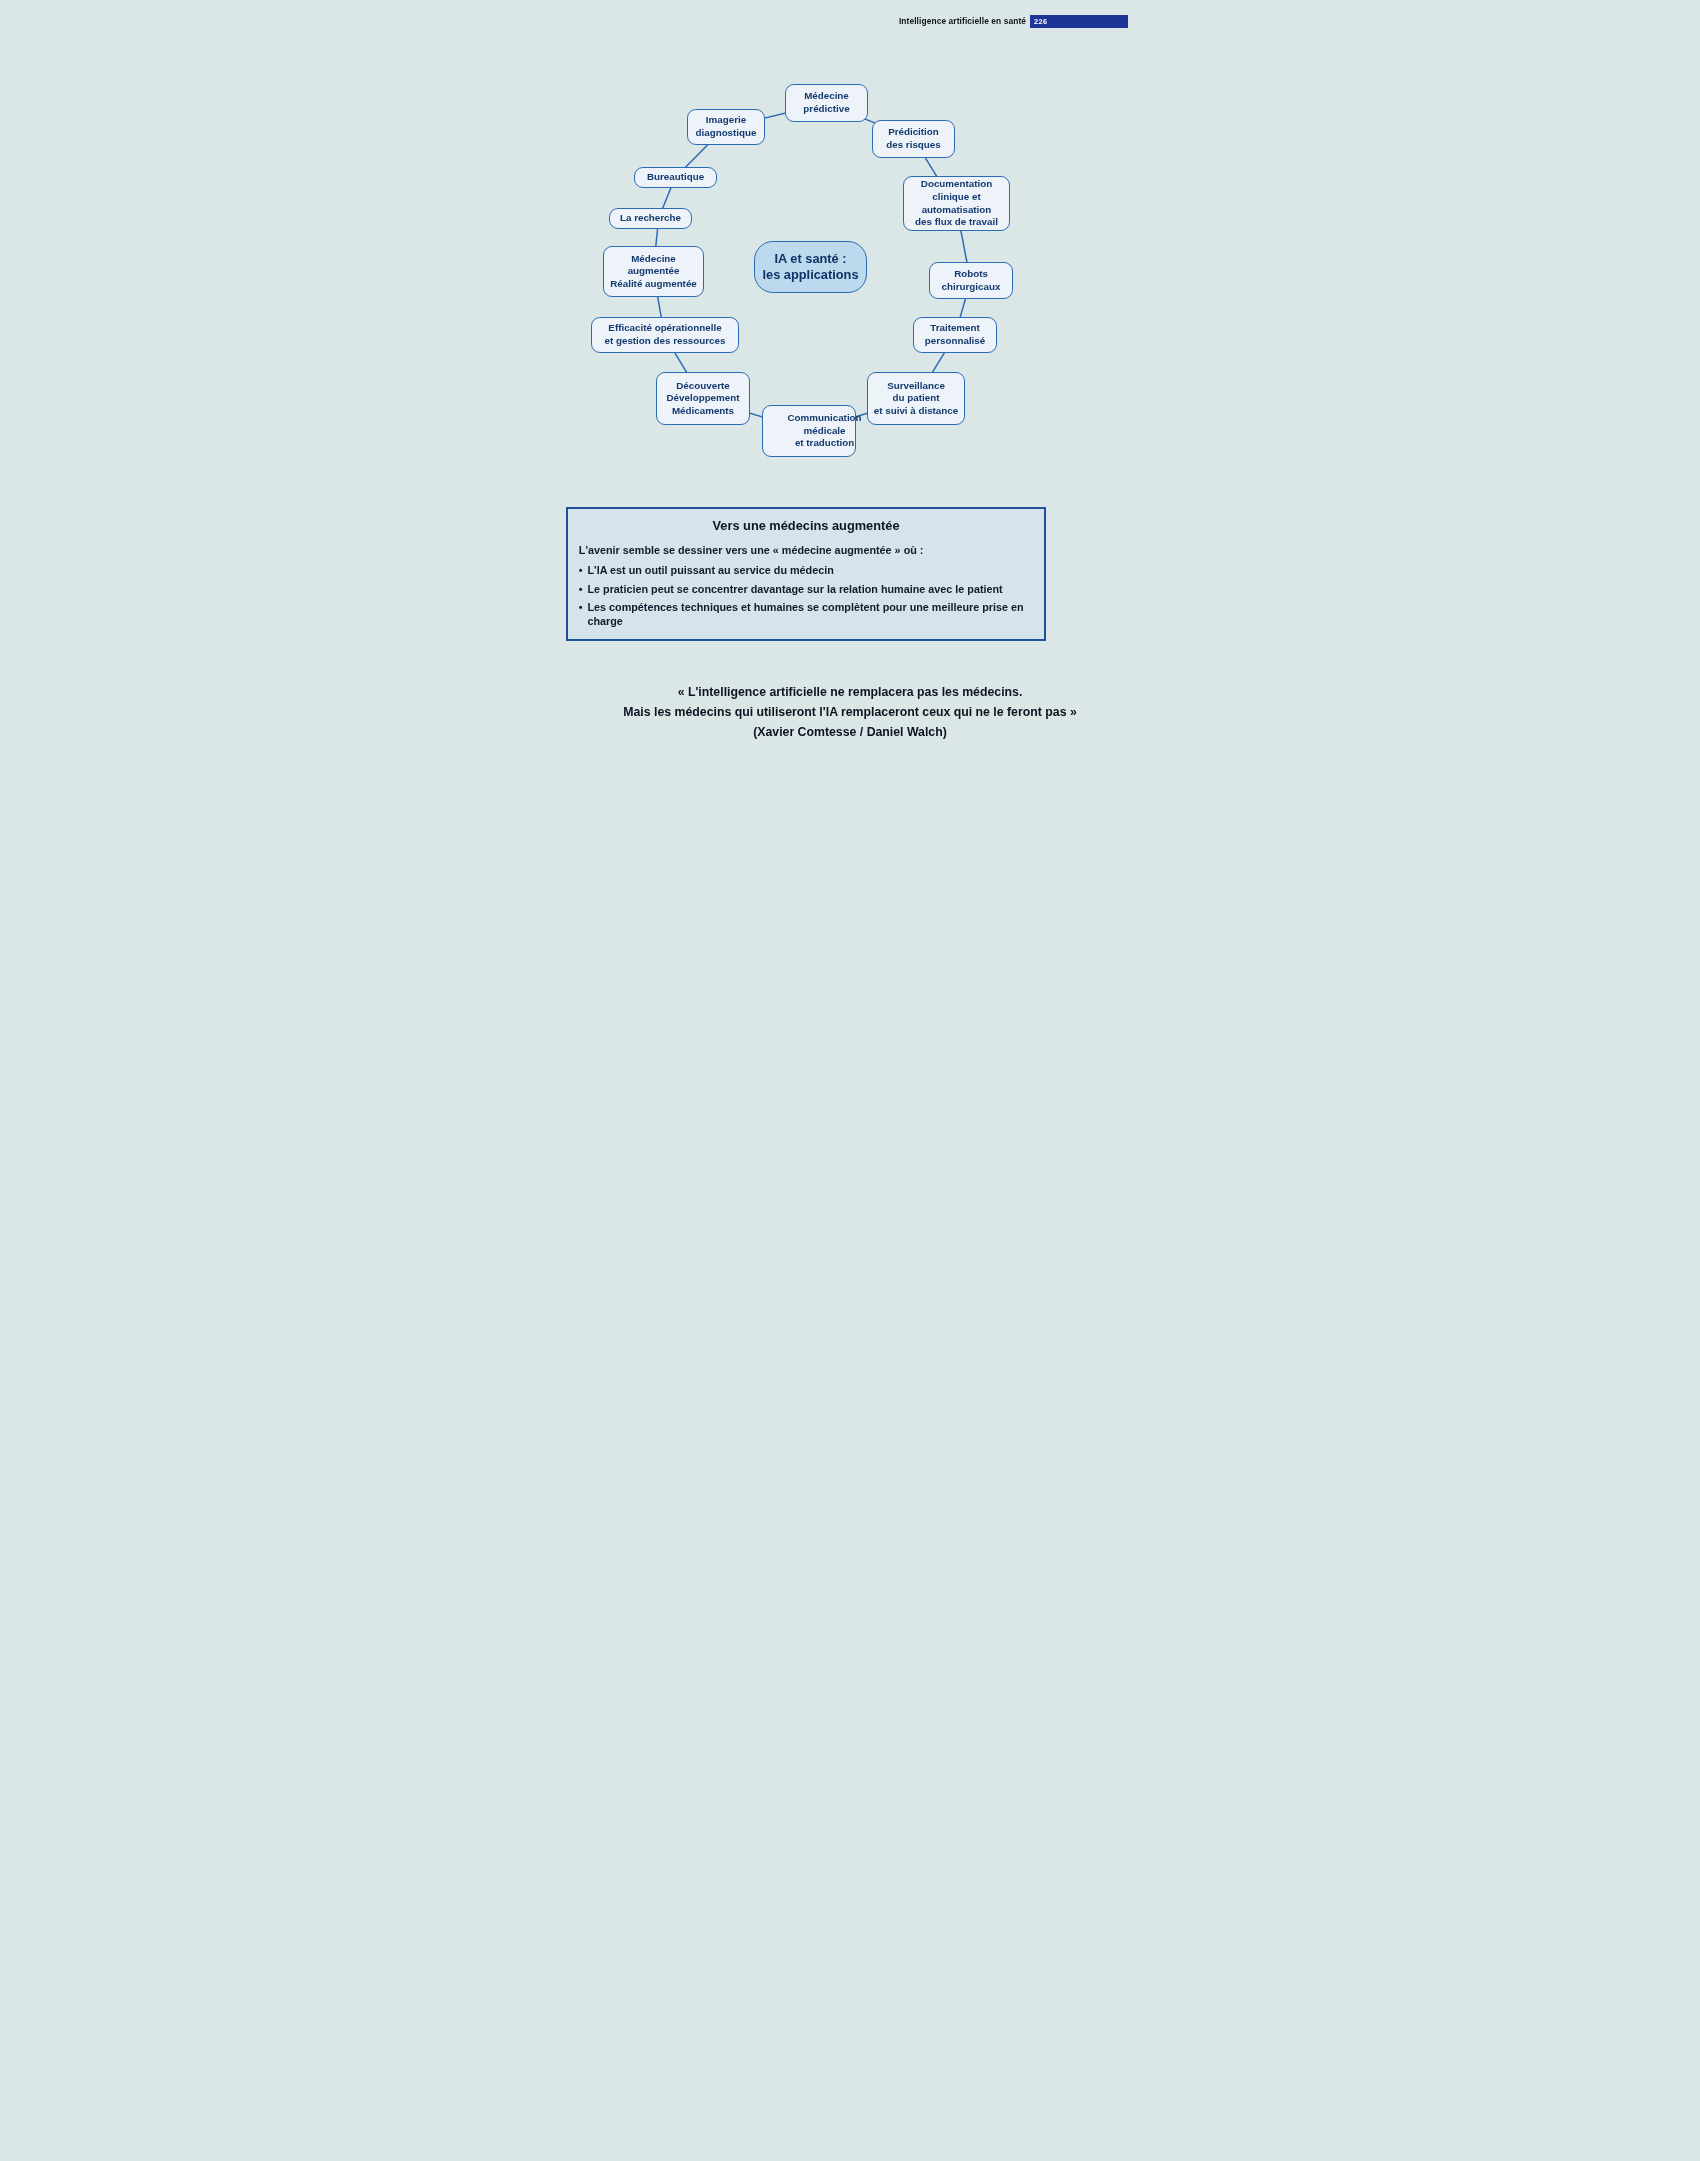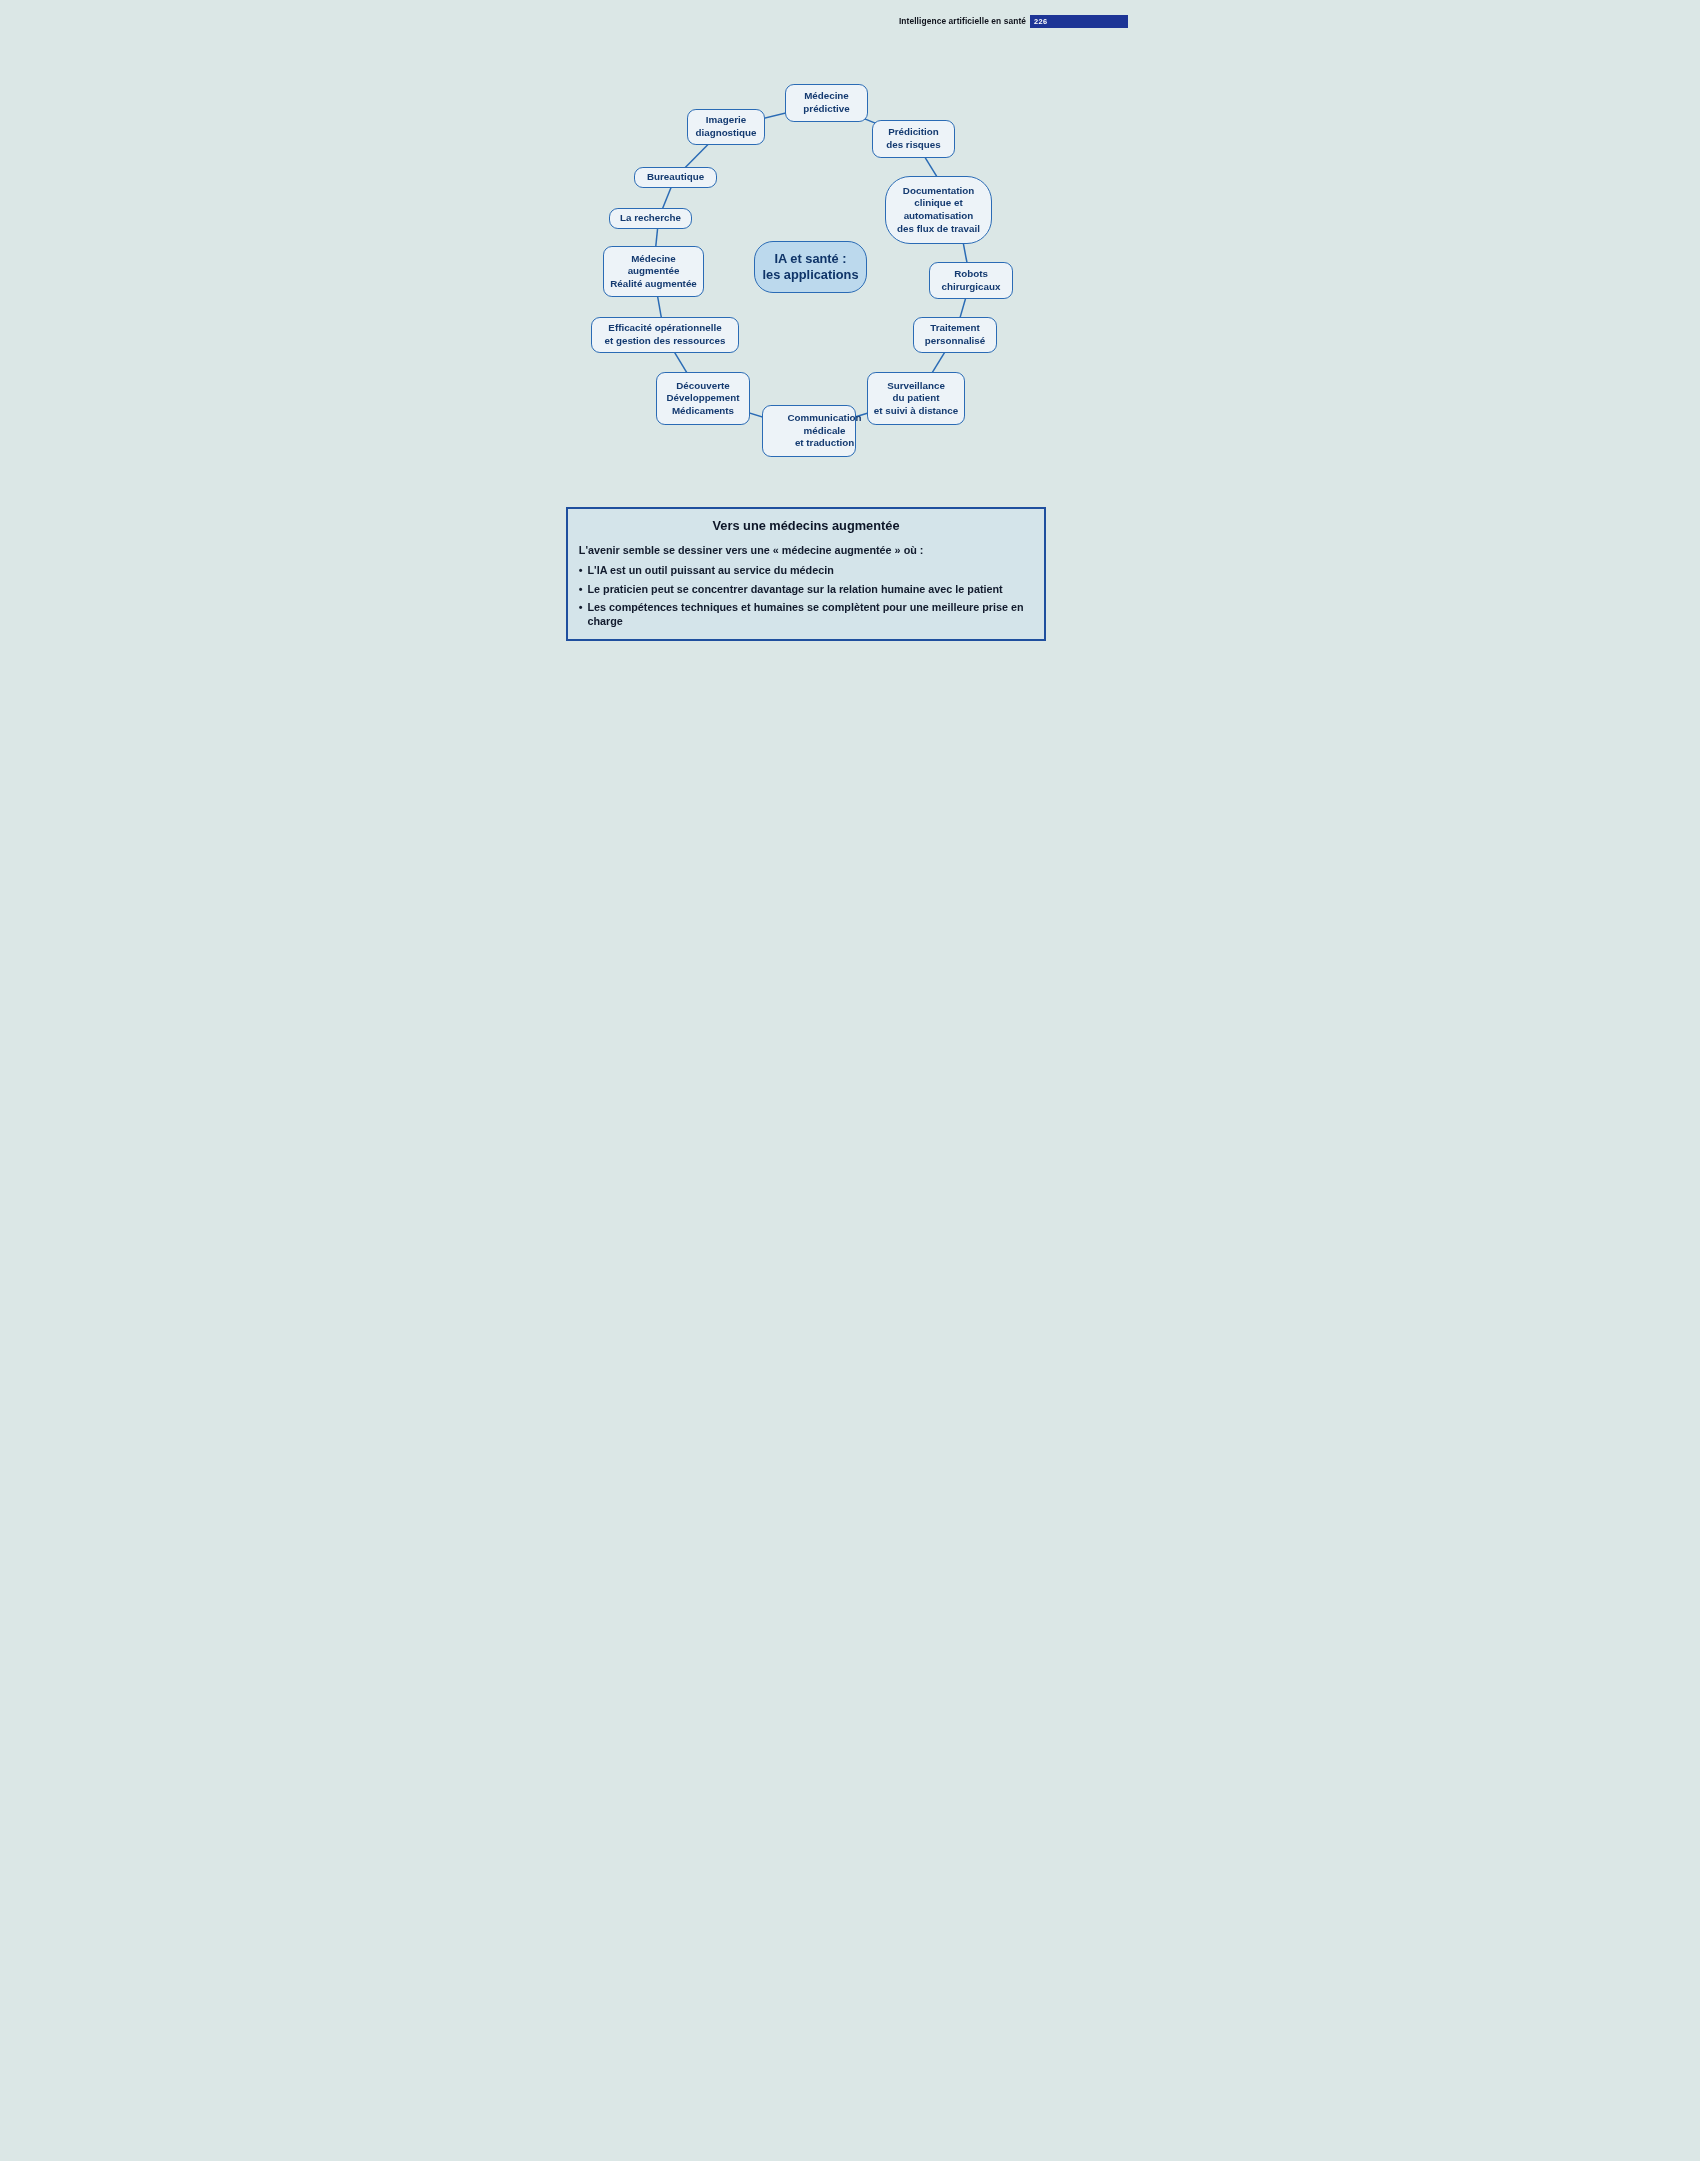--- a/index.html
+++ b/index.html
@@ -171,21 +171,21 @@
 prédictive</div>
 
   <div class="node" style="left:142px; top:109px; width:78px; height:36px;text-align:center;">Imagerie
 diagnostique</div>
 
   <div class="node" style="left:327px; top:120px; width:83px; height:38px;">Prédicition
 des risques</div>
 
   <div class="node" style="left:89px; top:167px; width:83px; height:20.7px;">Bureautique</div>
 
-  <div class="node" style="left:340px; top:176px; width:107px; height:68px;border-radius:25px;">Documentation
+  <div class="node" style="left:358px; top:176px; width:107px; height:55px;">Documentation
 clinique et
 automatisation
 des flux de travail</div>
 
   <div class="node" style="left:64px; top:208px; width:83px; height:20.7px;">La recherche</div>
 
   <div class="node" style="left:58px; top:246px; width:101px; height:51px;">Médecine
 augmentée
 Réalité augmentée</div>
 
@@ -225,15 +225,20 @@
         <span class="bullet-dot">•</span>
         <span>Le praticien peut se concentrer davantage sur la relation humaine avec le patient</span>
       </div>
       <div class="bullet-row">
         <span class="bullet-dot">•</span>
         <span>Les compétences techniques et humaines se complètent pour une meilleure prise en charge</span>
       </div>
     </div>
   </div>
 
+  <div class="quote">
+    <div>« L'intelligence artificielle ne remplacera pas les médecins.</div>
+    <div>Mais les médecins qui utiliseront l'IA remplaceront ceux qui ne le feront pas »</div>
+    <div>(Xavier Comtesse / Daniel Walch)</div>
+  </div>
 
 </div>
 
 
 </body></html>

